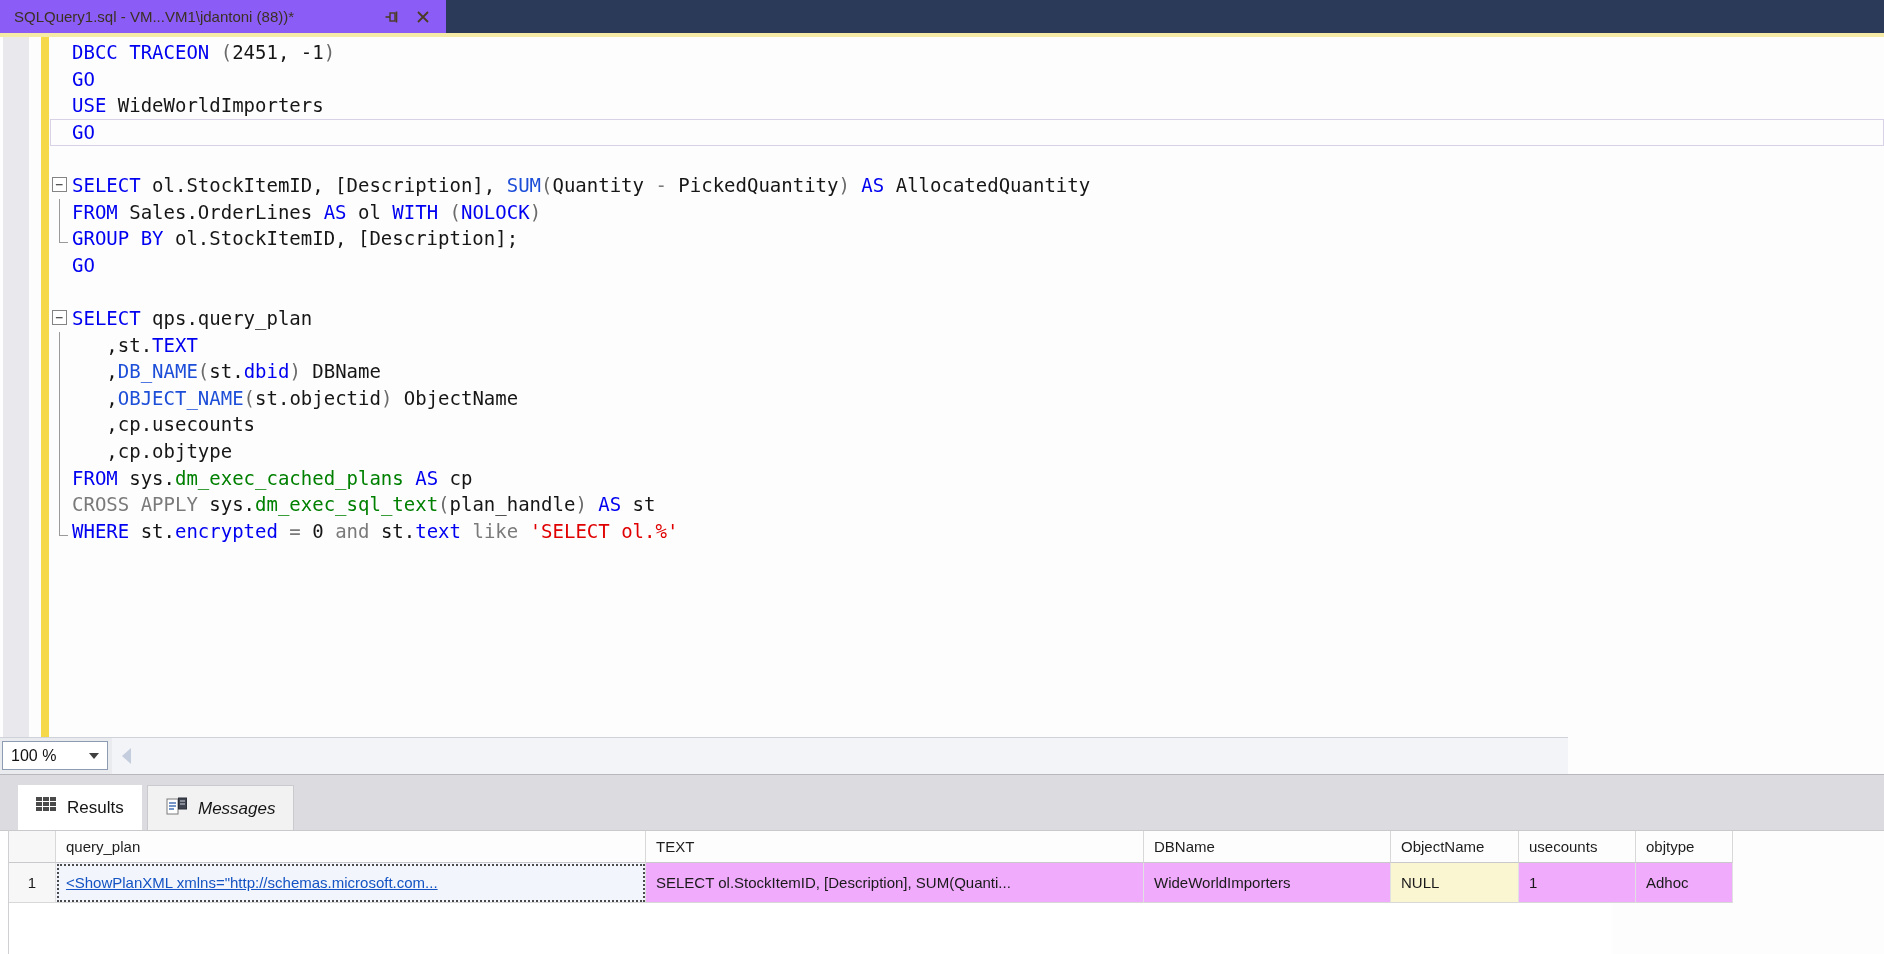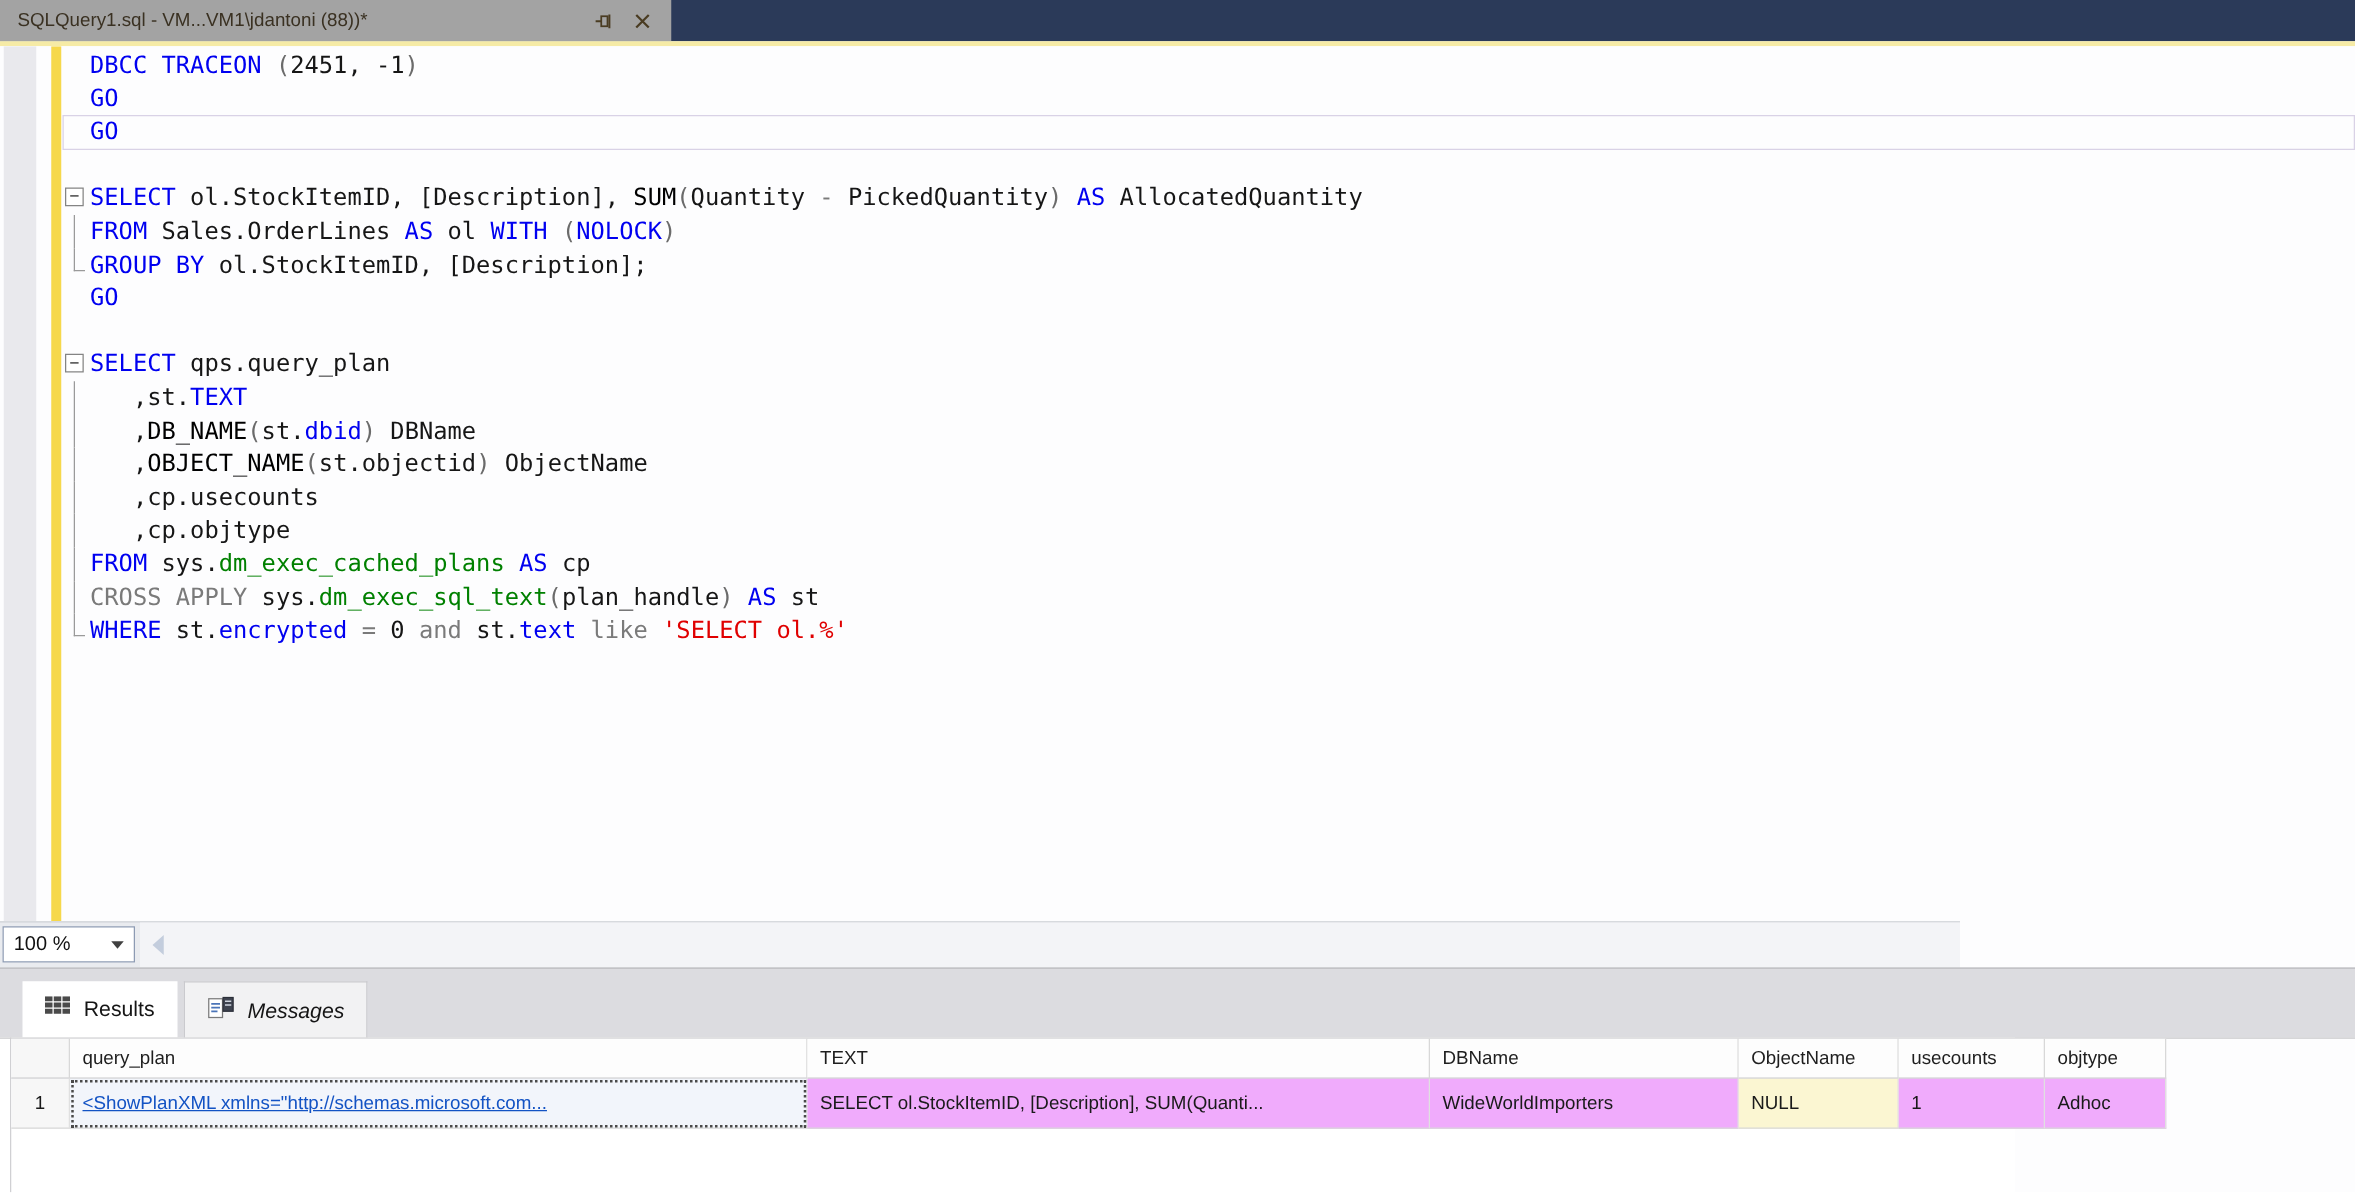--- a/index.html
+++ b/index.html
@@ -1,21 +1,21 @@
 <!DOCTYPE html>
 <html><head>
 <meta charset="utf-8">
 <style>
   html,body{margin:0;padding:0;background:#fff;}
   #app{position:relative;width:1884px;height:954px;overflow:hidden;background:#fdfdfe;
        font-family:"Liberation Sans",sans-serif;}
 
   
   #tabbar{position:absolute;left:0;top:0;width:1884px;height:33px;background:#2b3a59;}
-  #doc-tab{position:absolute;left:0;top:0;width:537px;height:33px;background:#a3a3a3;
+  #doc-tab{position:absolute;left:0;top:0;width:446px;height:33px;background:#8b5cf6;
            display:flex;align-items:center;padding:0 16px 0 14px;box-sizing:border-box;justify-content:flex-end;}
   #doc-tab .title{font-size:15px;color:#3a3122;white-space:nowrap;}
   #doc-tab .ticon{margin-left:auto;display:flex;align-items:center;}
   #doc-tab .ticon + .ticon{margin-left:16px;}
   #yellow-line{position:absolute;left:0;top:33px;width:1884px;height:4px;background:#f6eba6;}
 
   
   #editor{position:absolute;left:0;top:37px;width:1884px;height:700px;background:#fdfdfe;overflow:hidden;}
   #indicator-margin{position:absolute;left:3px;top:0;width:26px;height:100%;background:#e9e9ed;}
   #change-bar{position:absolute;left:41px;top:0;width:8px;height:100%;background:#f6d84b;}
@@ -23,21 +23,21 @@
   .code-line{position:relative;height:26.6px;padding-left:72px;white-space:pre;
              font-family:"DejaVu Sans Mono",monospace;font-size:19px;line-height:26.6px;}
   .code-line.current::after{content:"";position:absolute;left:50px;right:0;top:0;bottom:-1px;
              border:1px solid #d9d2e6;pointer-events:none;}
   .ol-box{position:absolute;left:52px;top:5px;width:15px;height:15px;background:#fff;
           border:1px solid #848484;color:#333;font:13px/14px "DejaVu Sans Mono",monospace;
           text-align:center;box-sizing:border-box;}
   .ol-line{position:absolute;left:59px;top:0;bottom:0;width:1px;background:#9a9a9a;}
   .ol-end{position:absolute;left:59px;top:0;height:17px;width:8px;
           border-left:1px solid #9a9a9a;border-bottom:1px solid #9a9a9a;}
-  .s-kw{color:#0000f0}.s-id{color:#161616}.s-fn{color:#000000}.s-sys{color:#008000}
+  .s-kw{color:#0000f0}.s-id{color:#161616}.s-fn{color:#1d4ed8}.s-sys{color:#008000}
   .s-op{color:#7a7a7a}.s-str{color:#e00000}.s-pr{color:#6b6b6b}
 
   
   #scrollrow{position:absolute;left:0;top:737px;width:1568px;height:37px;background:#e9ebef;
              border-top:1px solid #cfd2d8;box-sizing:border-box;}
   #zoom-select{position:absolute;left:2px;top:3px;width:106px;height:29px;background:#fff;
                border:1px solid #8d9bb3;box-sizing:border-box;display:flex;align-items:center;
                padding:0 8px;font-size:16px;color:#111;}
   #zoom-select .arrow{margin-left:auto;width:0;height:0;border-left:5px solid transparent;
                border-right:5px solid transparent;border-top:6px solid #404040;}
@@ -95,20 +95,21 @@
     </div>
   </div>
   <div id="yellow-line"></div>
 
   <div id="editor">
     <div id="indicator-margin"></div>
     <div id="change-bar"></div>
     <div id="code-area">
         <div class="code-line"><span class="s-kw">DBCC TRACEON </span><span class="s-pr">(</span><span class="s-id">2451, -1</span><span class="s-pr">)</span></div>
         <div class="code-line"><span class="s-kw">GO</span></div>
+        <div class="code-line"><span class="s-kw">USE </span><span class="s-id">WideWorldImporters</span></div>
         <div class="code-line current"><span class="s-kw">GO</span></div>
         <div class="code-line"></div>
         <div class="code-line"><span class="ol-box">−</span><span class="s-kw">SELECT </span><span class="s-id">ol.StockItemID, [Description], </span><span class="s-fn">SUM</span><span class="s-pr">(</span><span class="s-id">Quantity </span><span class="s-op">- </span><span class="s-id">PickedQuantity</span><span class="s-pr">) </span><span class="s-kw">AS </span><span class="s-id">AllocatedQuantity</span></div>
         <div class="code-line"><span class="ol-line"></span><span class="s-kw">FROM </span><span class="s-id">Sales.OrderLines </span><span class="s-kw">AS </span><span class="s-id">ol </span><span class="s-kw">WITH </span><span class="s-pr">(</span><span class="s-kw">NOLOCK</span><span class="s-pr">)</span></div>
         <div class="code-line"><span class="ol-end"></span><span class="s-kw">GROUP BY </span><span class="s-id">ol.StockItemID, [Description];</span></div>
         <div class="code-line"><span class="s-kw">GO</span></div>
         <div class="code-line"></div>
         <div class="code-line"><span class="ol-box">−</span><span class="s-kw">SELECT </span><span class="s-id">qps.query_plan</span></div>
         <div class="code-line"><span class="ol-line"></span><span class="s-id">   ,st.</span><span class="s-kw">TEXT</span></div>
         <div class="code-line"><span class="ol-line"></span><span class="s-id">   ,</span><span class="s-fn">DB_NAME</span><span class="s-pr">(</span><span class="s-id">st.</span><span class="s-kw">dbid</span><span class="s-pr">) </span><span class="s-id">DBName</span></div>

